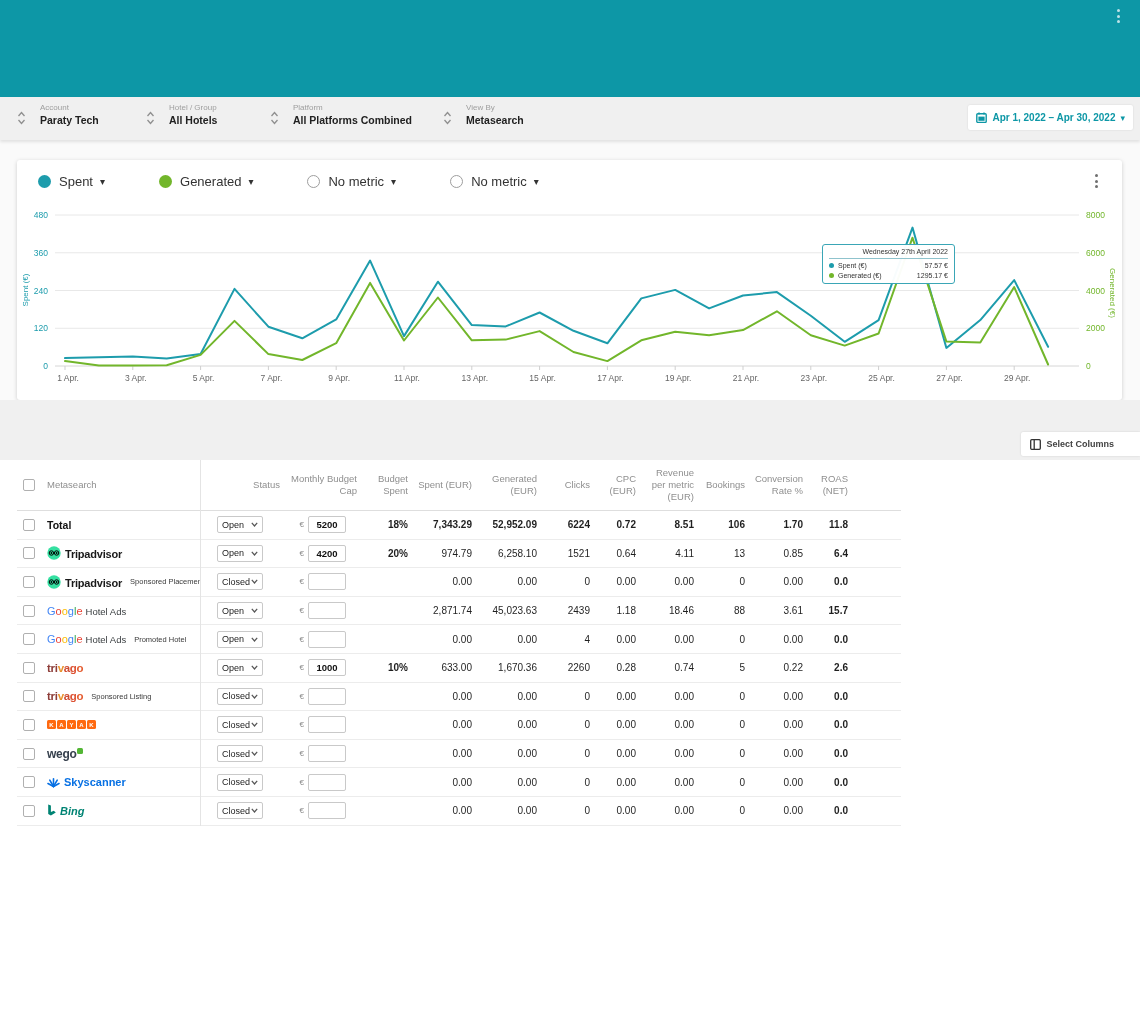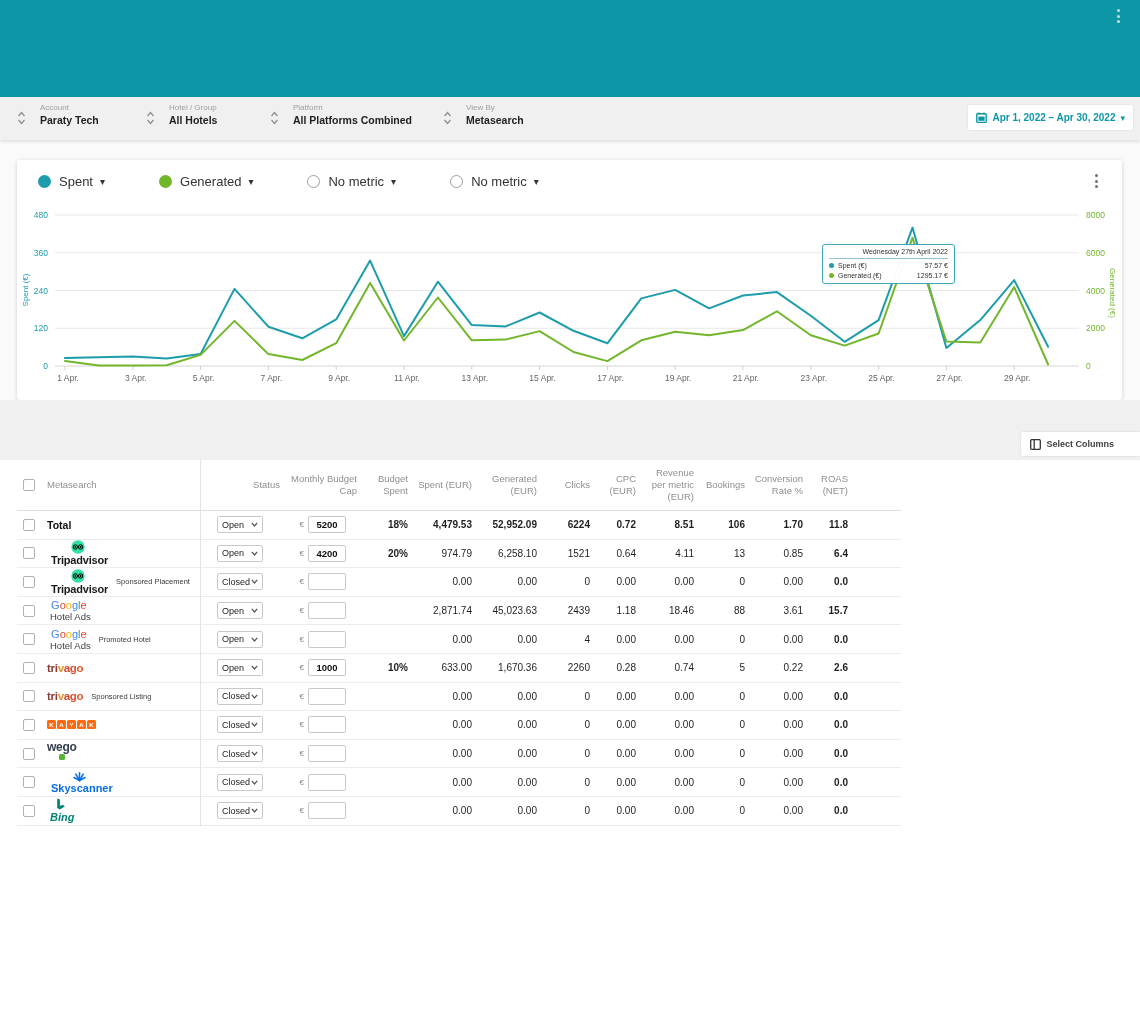--- a/index.html
+++ b/index.html
@@ -70,21 +70,21 @@
   .scell { display:flex; justify-content:center; }
   .sel { width:46px; height:17px; border:1px solid #c9c9c9; border-radius:2px; background:#fff; display:flex;
          align-items:center; padding:0 4px; cursor:pointer; }
   .sel span { font-size:9px; color:#222; flex:1; }
   .capcell { display:flex; align-items:center; justify-content:flex-end; padding-right:17px; }
   .euro { font-size:8px; color:#8a8a8a; margin-right:4px; }
   .capinput { width:38px; height:17px; border:1px solid #c9c9c9; border-radius:2px; text-align:center;
               font-size:9.5px; font-weight:700; color:#111; font-family:"Liberation Sans",sans-serif; }
   .totaltxt { font-size:10.5px; font-weight:700; color:#111; }
   
-  .logo { display:flex; align-items:center; white-space:nowrap;flex-direction:column; }
+  .logo { display:flex; align-items:flex-end; white-space:nowrap; }
   .ta-text { font-size:11px; font-weight:700; color:#191919; margin-left:4px; letter-spacing:-.2px; }
   .gl { font-size:11px; font-weight:500; }
   .gl-rest { font-size:9.5px; color:#3c4043; margin-left:3px; }
   .tv { font-size:11.5px; font-weight:700; letter-spacing:-.3px; }
   .ky { display:flex; gap:1px; }
   .ky i { width:9px; height:9px; background:#ff690f; border-radius:1.5px; color:#fff; font-size:6px; font-weight:700;
           font-style:normal; display:flex; align-items:center; justify-content:center; }
   .wego-t { font-size:12px; font-weight:700; color:#36404d; letter-spacing:-.3px; }
   .wego-sq { width:6px; height:6px; background:#53b635; border-radius:1.5px; display:inline-block; margin:0 0 7px 1px; }
   .sky-t { font-size:11px; font-weight:700; color:#0770e3; margin-left:4px; }
@@ -292,21 +292,21 @@
             <svg width="7" height="5" viewBox="0 0 7 5">
               <polyline points="0.8,0.8 3.5,4 6.2,0.8" fill="none" stroke="#555" stroke-width="1.2"></polyline>
             </svg>
           </div>
         </div>
         <div class="capcell">
           <span class="euro">€</span>
           <input class="capinput" type="text" value="5200" style="">
         </div>
         <div class="num bold">18%</div>
-        <div class="num bold">4,479.53</div>
+        <div class="num bold">7,343.29</div>
         <div class="num bold">52,952.09</div>
         <div class="num bold">6224</div>
         <div class="num bold">0.72</div>
         <div class="num bold">8.51</div>
         <div class="num bold">106</div>
         <div class="num bold">1.70</div>
         <div class="num bold">11.8</div>
         <div></div>
       </div>
       <div class="trow">

